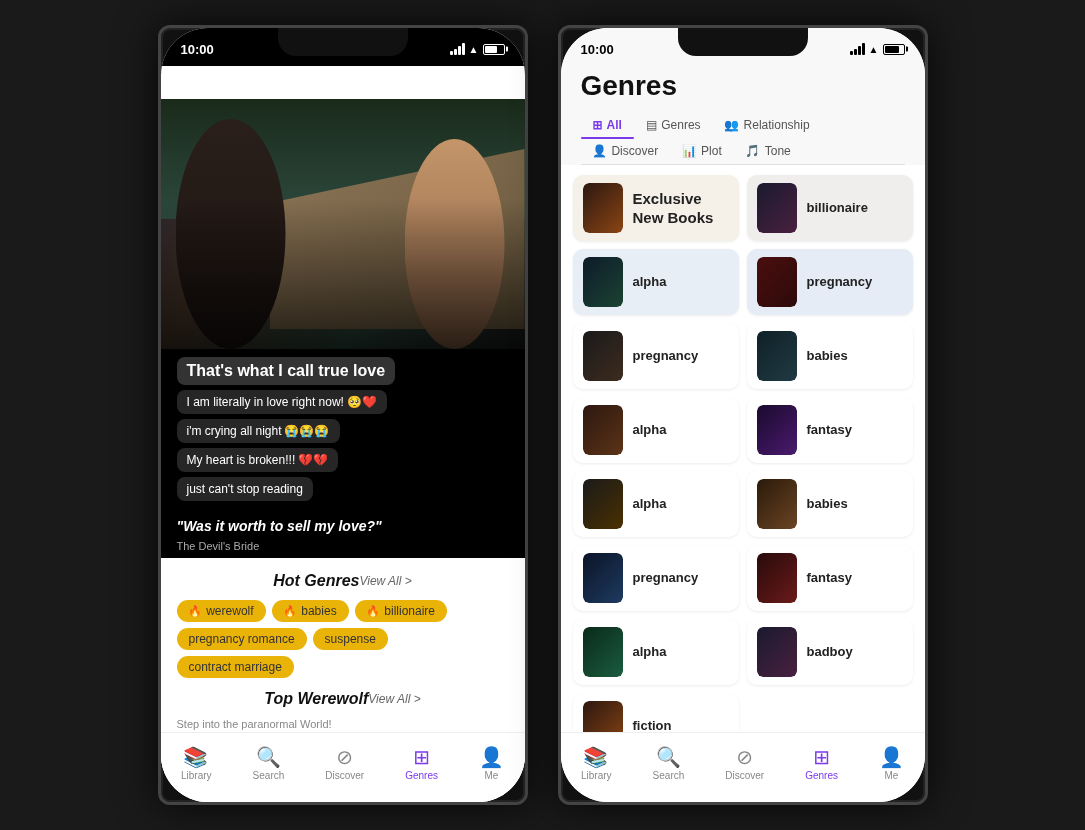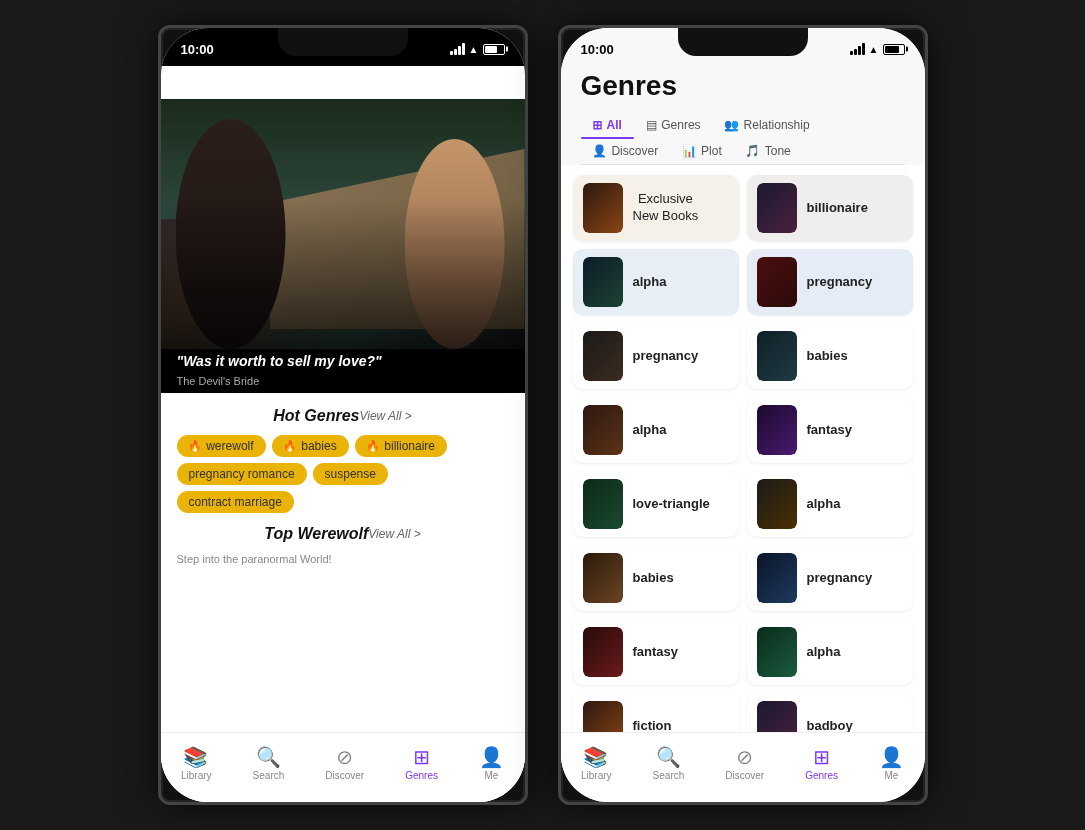--- a/index.html
+++ b/index.html
@@ -316,23 +316,22 @@
       height: 100%;
       border-radius: 6px;
     }
     .genre-card-label {
       font-size: 13px;
       font-weight: 600;
       color: #222;
       line-height: 1.3;
     }
     .genre-card-label.large {
-      font-size: 13px;
-      font-weight: 400;
-      text-align: center;
+      font-size: 15px;
+      font-weight: 700;
     }
 
     
     .cover-1 { background: linear-gradient(135deg, #2c1810, #8b4513); }
     .cover-2 { background: linear-gradient(135deg, #1a1a2e, #4a2040); }
     .cover-3 { background: linear-gradient(135deg, #0d1b2a, #1b4332); }
     .cover-4 { background: linear-gradient(135deg, #4a0e0e, #2d0a0a); }
     .cover-5 { background: linear-gradient(135deg, #1a1a1a, #3d2b1f); }
     .cover-6 { background: linear-gradient(135deg, #0f2027, #203a43); }
     .cover-7 { background: linear-gradient(135deg, #2c1810, #5c3317); }
@@ -386,20 +385,27 @@
       </div>
 
       <div class="story-image">
         <div class="forest-bg"></div>
         <div class="cliff-bg"></div>
         <div class="char-left"></div>
         <div class="char-right"></div>
         <div class="story-image-overlay"></div>
       </div>
 
+      <div class="comments-area">
+        <div class="comment-bubble bold">That's what I call true love</div><br>
+        <div class="comment-bubble">I am literally in love right now! 🥺❤️</div><br>
+        <div class="comment-bubble">i'm crying all night 😭😭😭</div><br>
+        <div class="comment-bubble">My heart is broken!!! 💔💔</div><br>
+        <div class="comment-bubble">just can't stop reading</div>
+      </div>
 
       <div class="book-title-area">
         <div class="book-quote">"Was it worth to sell my love?"</div>
         <div class="book-name">The Devil's Bride</div>
       </div>
 
       <div class="hot-genres-section">
         <div class="section-header">
           <span class="section-title">Hot Genres</span>
           <span class="view-all">View All &gt;</span>
@@ -549,26 +555,20 @@
             <div class="genre-card-label">alpha</div>
           </div>
 
           <div class="genre-card">
             <div class="genre-card-thumb">
               <div class="thumb-placeholder cover-8"></div>
             </div>
             <div class="genre-card-label">fantasy</div>
           </div>
 
-          <div class="genre-card">
-            <div class="genre-card-thumb">
-              <div class="thumb-placeholder cover-9"></div>
-            </div>
-            <div class="genre-card-label">love-triangle</div>
-          </div>
 
           <div class="genre-card">
             <div class="genre-card-thumb">
               <div class="thumb-placeholder cover-10"></div>
             </div>
             <div class="genre-card-label">alpha</div>
           </div>
 
           <div class="genre-card">
             <div class="genre-card-thumb">
@@ -593,30 +593,30 @@
 
           <div class="genre-card">
             <div class="genre-card-thumb">
               <div class="thumb-placeholder cover-14"></div>
             </div>
             <div class="genre-card-label">alpha</div>
           </div>
 
           <div class="genre-card">
             <div class="genre-card-thumb">
+              <div class="thumb-placeholder cover-2"></div>
+            </div>
+            <div class="genre-card-label">badboy</div>
+          </div>
+
+          <div class="genre-card">
+            <div class="genre-card-thumb">
               <div class="thumb-placeholder cover-1"></div>
             </div>
             <div class="genre-card-label">fiction</div>
-          </div>
-
-          <div class="genre-card">
-            <div class="genre-card-thumb">
-              <div class="thumb-placeholder cover-2"></div>
-            </div>
-            <div class="genre-card-label">badboy</div>
           </div>
 
         </div>
       </div>
     </div>
 
     <div class="bottom-nav">
       <div class="nav-item">
         <div class="nav-icon">📚</div>
         <span>Library</span>

